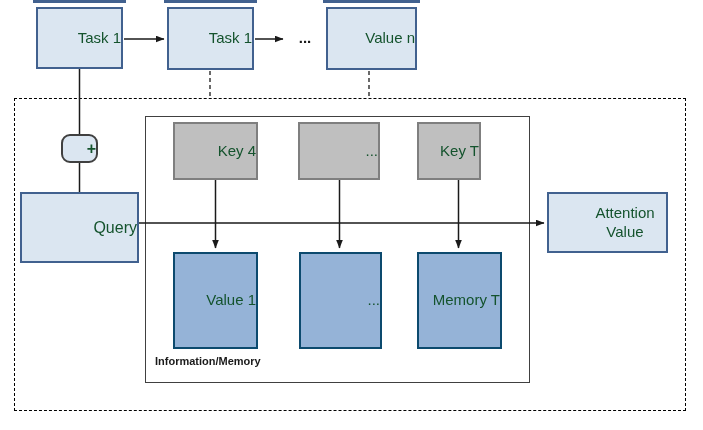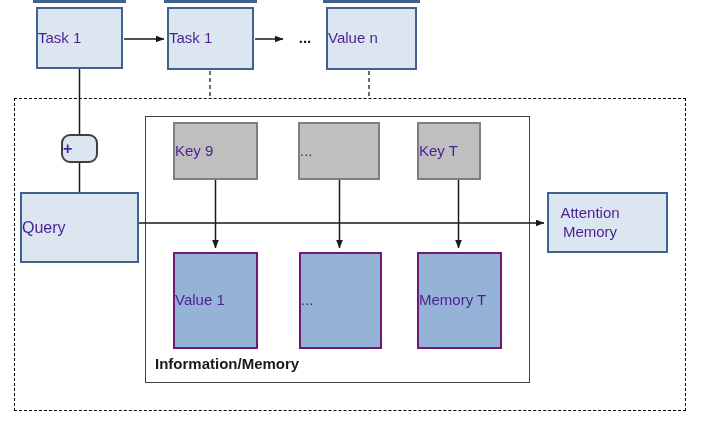--- a/index.html
+++ b/index.html
@@ -9,30 +9,30 @@
     background:#ffffff;
     font-family:"Liberation Sans", sans-serif;
     color:#1a1a1a;
     overflow:hidden;
   }
   .box {
     position:absolute;
     box-sizing:border-box;
     display:flex;
     align-items:center;
-    justify-content:flex-start;
+    justify-content:flex-end;
     text-align:center;
     font-size:15px;
-    color:#4c1d95;
+    color:#14532d;
     z-index:3;
     line-height:1.25;
   }
   .task-box    { background:#dbe6f1; border:2px solid #41618f; }
   .key-box     { background:#bfbfbf; border:2px solid #7f7f7f; }
-  .value-box   { background:#95b3d7; border:2px solid #701a75; }
+  .value-box   { background:#95b3d7; border:2px solid #0c4a6e; }
   .accent-box  { background:#dbe6f1; border:2px solid #41618f; }
   .plus-box {
     background:#dbe6f1;
     border:2px solid #404040;
     border-radius:9px;
     font-weight:bold;
     font-size:16px;
   }
   .container-dashed {
     position:absolute;
@@ -44,21 +44,21 @@
   .container-solid {
     position:absolute;
     left:145px; top:116px; width:385px; height:267px;
     border:1px solid #404040;
     box-sizing:border-box;
     z-index:1;
   }
   .memory-label {
     position:absolute;
     left:155px; top:355px;
-    font-size:15px;
+    font-size:11px;
     font-weight:bold;
     z-index:3;
   }
   .row-ellipsis {
     position:absolute;
     left:290px; top:29px; width:30px;
     text-align:center;
     font-size:15px;
     font-weight:bold;
     z-index:3;
@@ -116,21 +116,21 @@
 
   <div class="box plus-box" style="left:61px;top:134px;width:37px;height:29px">
     <span>+</span>
   </div>
 
   <div class="box accent-box" style="left:20px;top:192px;width:119px;height:71px;font-size:16px">
     <span>Query</span>
   </div>
 
   <div class="box key-box" style="left:173px;top:122px;width:85px;height:58px">
-    <span>Key 9</span>
+    <span>Key 4</span>
   </div>
   <div class="box key-box" style="left:298px;top:122px;width:82px;height:58px">
     <span>...</span>
   </div>
   <div class="box key-box" style="left:417px;top:122px;width:64px;height:58px">
     <span>Key T</span>
   </div>
 
   <div class="box value-box" style="left:173px;top:252px;width:85px;height:97px">
     <span>Value 1</span>
@@ -138,16 +138,16 @@
   <div class="box value-box" style="left:299px;top:252px;width:83px;height:97px">
     <span>...</span>
   </div>
   <div class="box value-box" style="left:417px;top:252px;width:85px;height:97px">
     <span>Memory T</span>
   </div>
 
   <div class="memory-label">Information/Memory</div>
 
   <div class="box accent-box" style="left:547px;top:192px;width:121px;height:61px">
-    <span class="attn-text">Attention Memory</span>
+    <span class="attn-text">Attention Value</span>
   </div>
 
 </div>
 
 </body></html>

